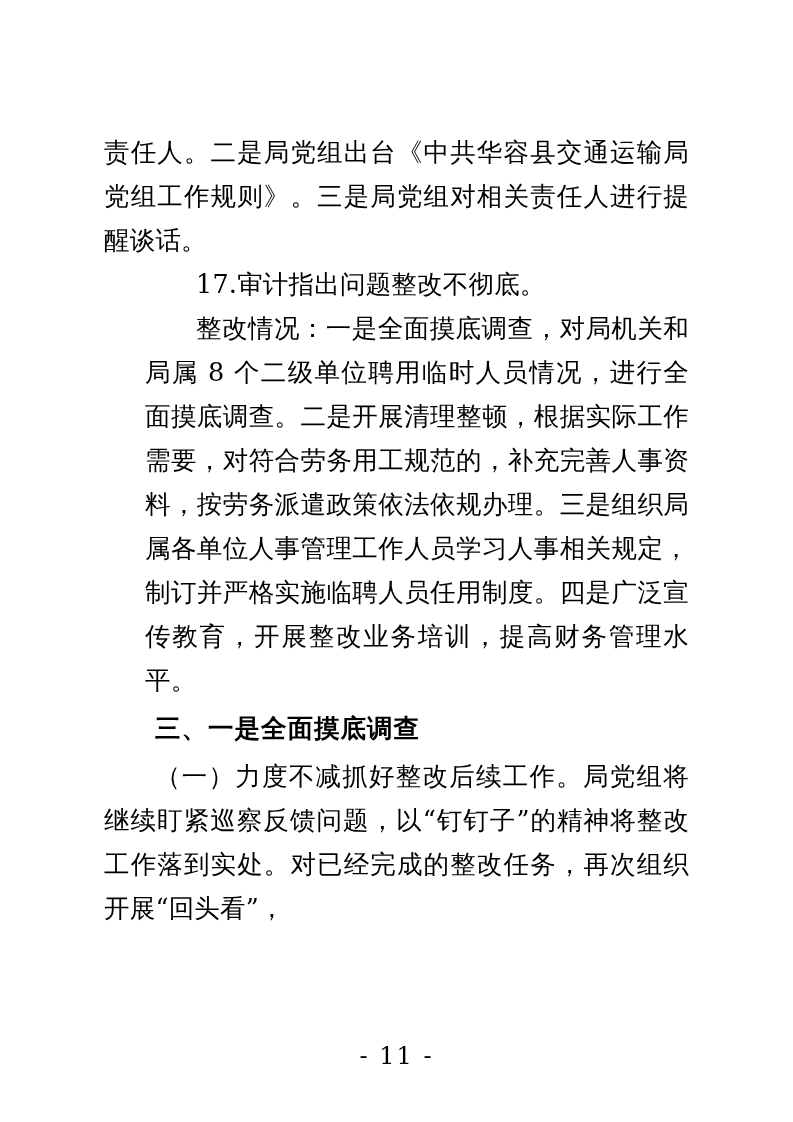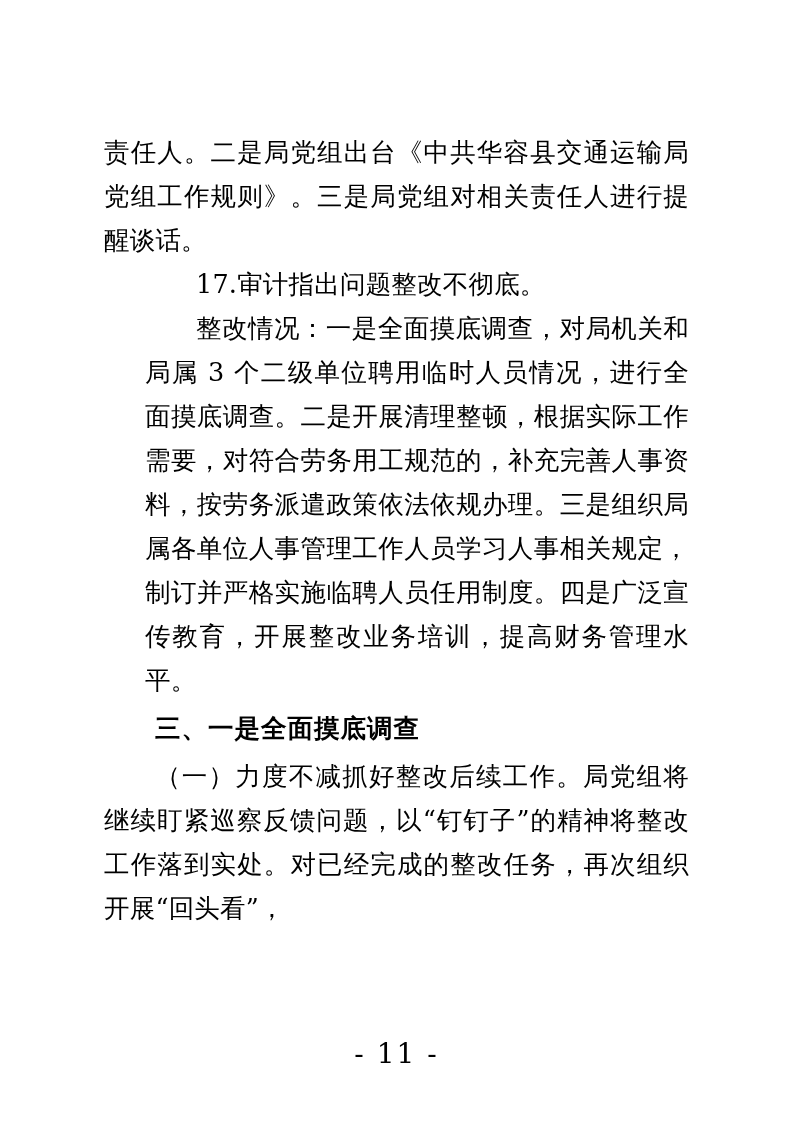--- a/index.html
+++ b/index.html
@@ -52,32 +52,32 @@
   }
   .spacer-sm {
     height: 4px;
   }
   .page-number {
     position: absolute;
     left: 0;
     right: 0;
     bottom: 52px;
     text-align: center;
-    font-size: 28px;
+    font-size: 24px;
     font-family: "DejaVu Serif", "Liberation Serif", serif;
     letter-spacing: 2px;
   }
 </style>
 </head>
 <body>
 
 <div class="page">
   <div class="doc-body">
     <p class="para">责任人。二是局党组出台《中共华容县交通运输局党组工作规则》。三是局党组对相关责任人进行提醒谈话。</p>
     <p class="para indent">17.审计指出问题整改不彻底。</p>
-    <p class="para indent">整改情况：一是全面摸底调查，对局机关和局属 3 个二级单位聘用临时人员情况，进行全面摸底调查。二是开展清理整顿，根据实际工作需要，对符合劳务用工规范的，补充完善人事资料，按劳务派遣政策依法依规办理。三是组织局属各单位人事管理工作人员学习人事相关规定，制订并严格实施临聘人员任用制度。四是广泛宣传教育，开展整改业务培训，提高财务管理水平。</p>
+    <p class="para indent">整改情况：一是全面摸底调查，对局机关和局属 8 个二级单位聘用临时人员情况，进行全面摸底调查。二是开展清理整顿，根据实际工作需要，对符合劳务用工规范的，补充完善人事资料，按劳务派遣政策依法依规办理。三是组织局属各单位人事管理工作人员学习人事相关规定，制订并严格实施临聘人员任用制度。四是广泛宣传教育，开展整改业务培训，提高财务管理水平。</p>
     <div class="spacer-sm"></div>
     <p class="heading">三、一是全面摸底调查</p>
     <div class="spacer-sm"></div>
     <p class="para indent">（一）力度不减抓好整改后续工作。局党组将继续盯紧巡察反馈问题，以“钉钉子”的精神将整改工作落到实处。对已经完成的整改任务，再次组织开展“回头看”，</p>
   </div>
   <div class="page-number">- 11 -</div>
 </div>
 
 </body></html>

